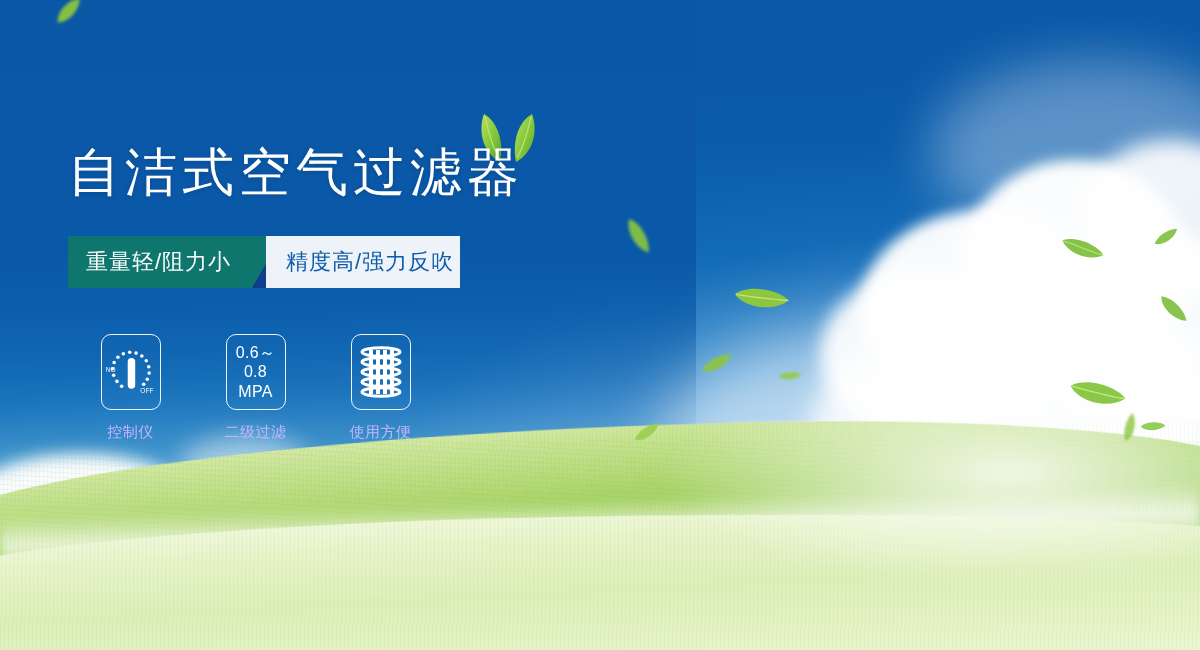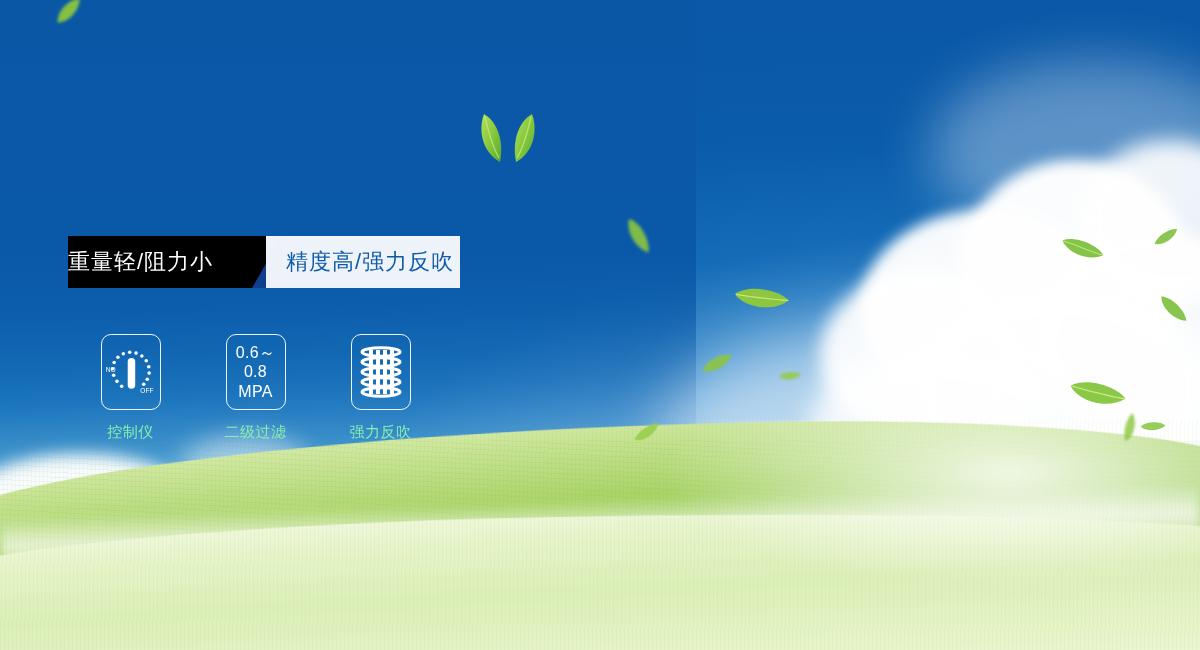--- a/index.html
+++ b/index.html
@@ -107,22 +107,23 @@
   }
 
   .subbar{
     position:absolute;left:68px;top:236px;
     width:392px;height:52px;
     display:flex;align-items:stretch;
   }
   .subbar .left{
     position:relative;
     width:198px;
-    background:#000000;
+    background:#0f766e;
     display:flex;align-items:center;
+    padding-left:18px;
     box-sizing:border-box;
   }
   .subbar .left::after{
     content:"";position:absolute;right:-16px;top:0;
     width:0;height:0;
     border-style:solid;
     border-width:0 0 52px 30px;
     border-color:transparent transparent #0e3e8c transparent;
   }
   .subbar .right{
@@ -156,21 +157,21 @@
     box-sizing:border-box;
     position:relative;
     overflow:visible;
   }
   .fbox-text{
     color:#ffffff;text-align:center;line-height:1.2;
     font-size:16px;letter-spacing:.3px;font-weight:400;
     white-space:pre-line;
   }
   .flabel{
-    margin-top:13px;color:#86efac;font-size:15px;letter-spacing:.5px;
+    margin-top:13px;color:#c4b5fd;font-size:15px;letter-spacing:.5px;
     white-space:nowrap;
   }
 
   
   .leaf{position:absolute;pointer-events:none;}
   .leaf svg{display:block;}
 
   .sprout{position:absolute;left:470px;top:108px;width:80px;height:56px;}
 </style>
 </head>
@@ -295,20 +296,21 @@
     <svg width="30" height="15" viewBox="0 0 30 15">
         <path d="M1 10 C7 2 24 0 29 3 C22 13 7 15 1 10 Z" fill="#8cc63f"></path>
       </svg>
   </div>
   <div class="leaf" style="left:632px;top:425px;transform:rotate(-20deg);opacity:.9;filter:blur(.6px);">
     <svg width="30" height="15" viewBox="0 0 30 15">
         <path d="M1 10 C7 2 24 0 29 3 C22 13 7 15 1 10 Z" fill="#9ace4f"></path>
       </svg>
   </div>
 
+  <div class="title">自洁式空气过滤器</div>
 
   <div class="subbar">
     <div class="left">
       <span class="sub-left-text">重量轻/阻力小</span>
     </div>
     <div class="right">
       <span class="sub-right-text">精度高/强力反吹</span>
     </div>
   </div>
 
@@ -361,19 +363,19 @@
           </g>
           <g fill="none" stroke="#ffffff" stroke-width="3">
             <ellipse cx="26" cy="8" rx="19" ry="4.2"></ellipse>
             <ellipse cx="26" cy="18" rx="19" ry="4.2"></ellipse>
             <ellipse cx="26" cy="28" rx="19" ry="4.2"></ellipse>
             <ellipse cx="26" cy="38" rx="19" ry="4.2"></ellipse>
             <ellipse cx="26" cy="48" rx="19" ry="4.2"></ellipse>
           </g>
         </svg>
       </div>
-      <div class="flabel">强力反吹</div>
+      <div class="flabel">使用方便</div>
     </div>
 
 
 
   </div>
 </div>
 
 </body></html>

